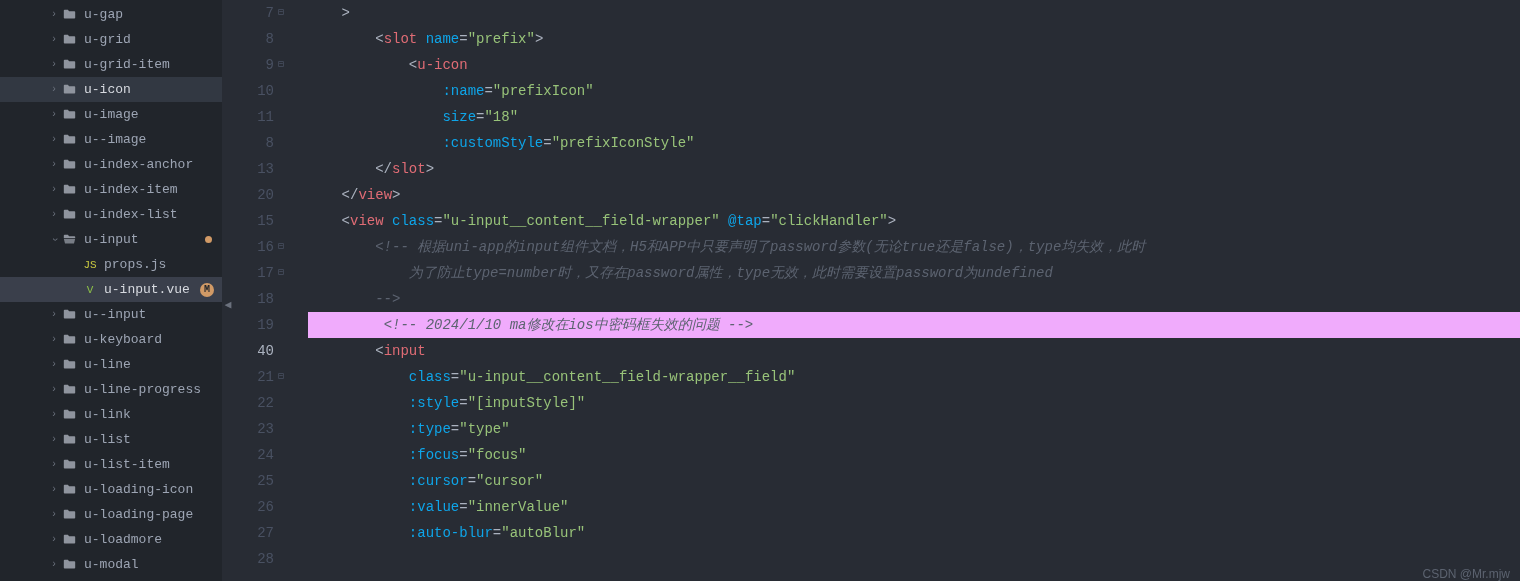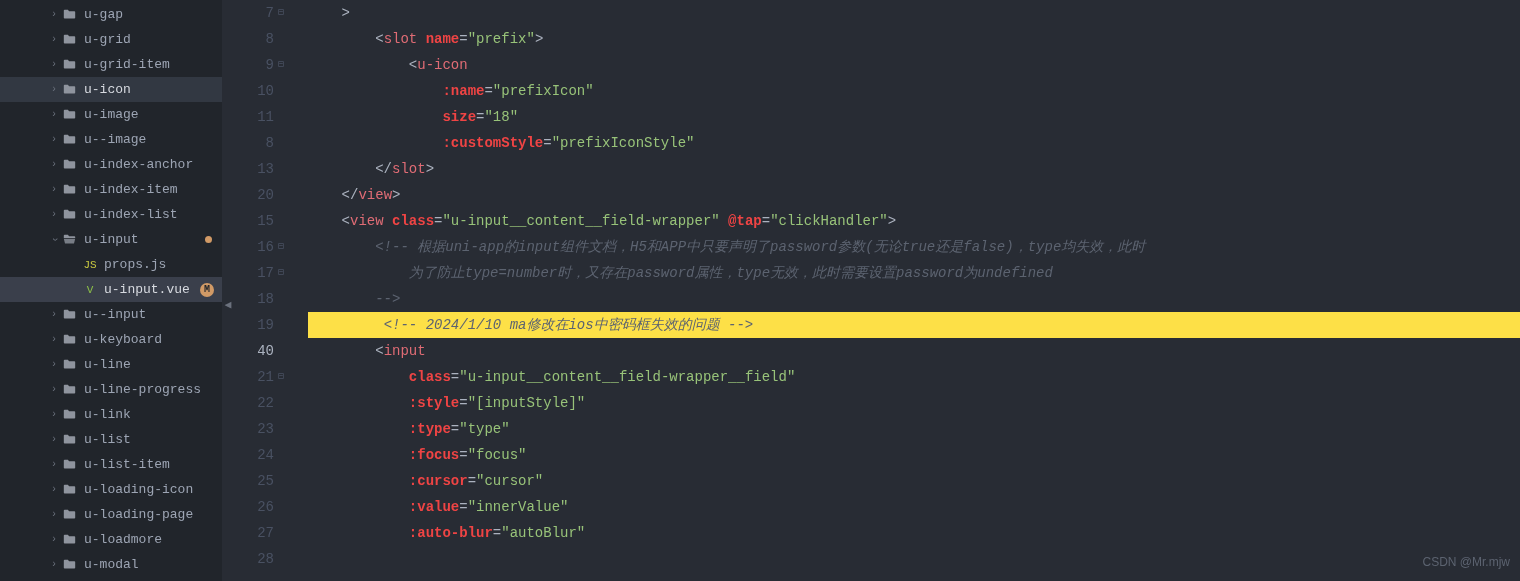--- a/index.html
+++ b/index.html
@@ -118,43 +118,43 @@
 .code-area {
   flex: 1;
   padding-left: 18px;
   position: relative;
 }
 .code-line {
   height: 26px;
   line-height: 26px;
   white-space: pre;
 }
-.code-line.highlighted { background: #fde047; }
+.code-line.highlighted { background: #f0abfc; }
 .tag { color: #e06c75; }
-.attr-name { color: #ef4444; font-weight: bold; }
+.attr-name { color: #0ea5e9; }
 .attr-value { color: #98c379; }
 .punct { color: #abb2bf; }
 .comment { color: #5c6370; font-style: italic; }
 .sash {
   position: absolute;
   left: -1px;
   top: 50%;
   width: 14px;
   height: 28px;
   display: flex;
   align-items: center;
   justify-content: center;
   color: #6b717d;
   font-size: 11px;
   cursor: pointer;
   z-index: 10;
 }
 .watermark {
   position: absolute;
-  bottom: 12px;
+  bottom: 0;
   right: 10px;
   color: #5c6370;
   font-size: 12px;
   font-family: sans-serif;
 }
 </style>
 </head>
 <body>
 
 <div class="container">

